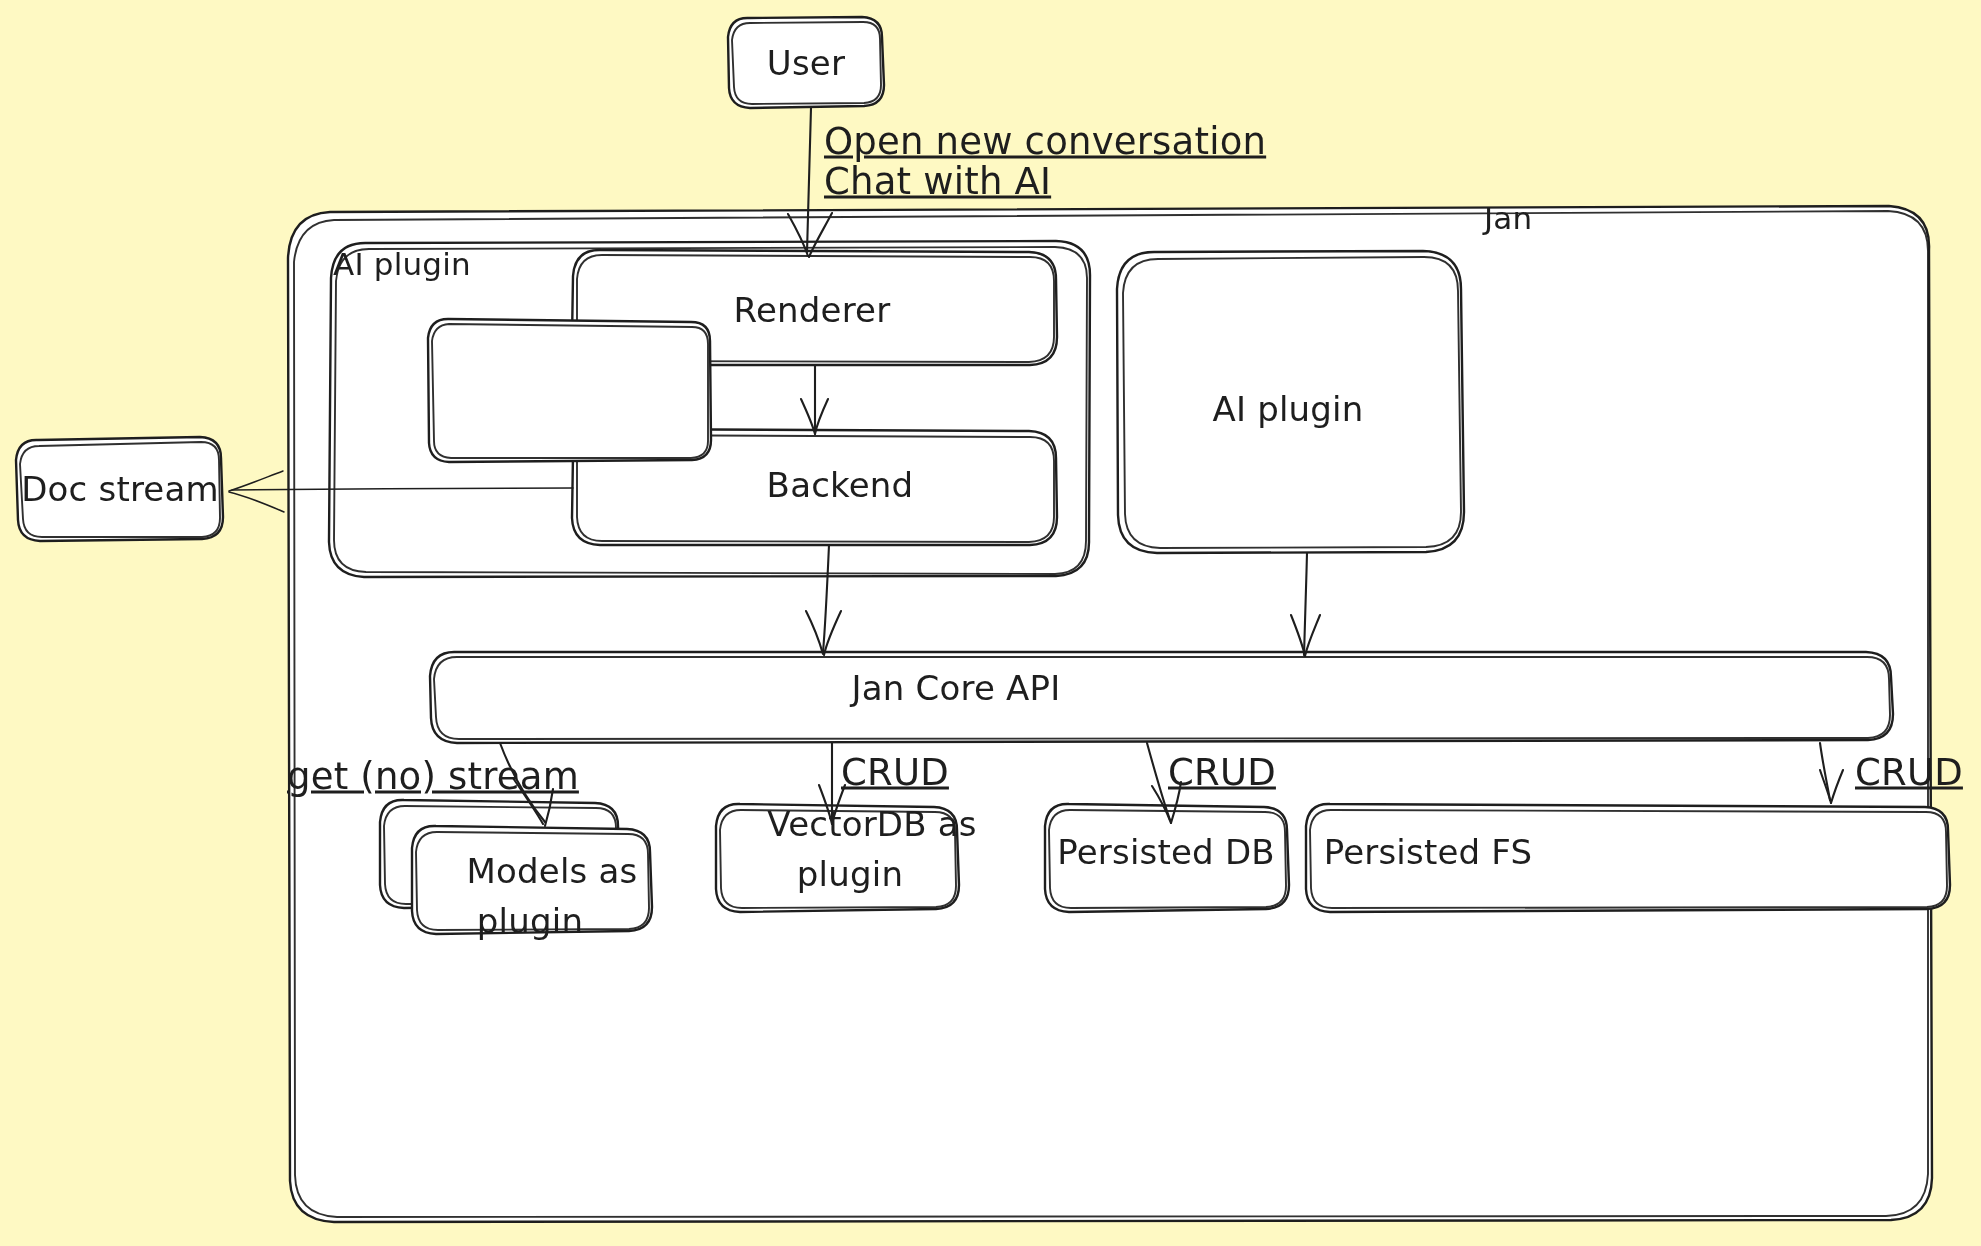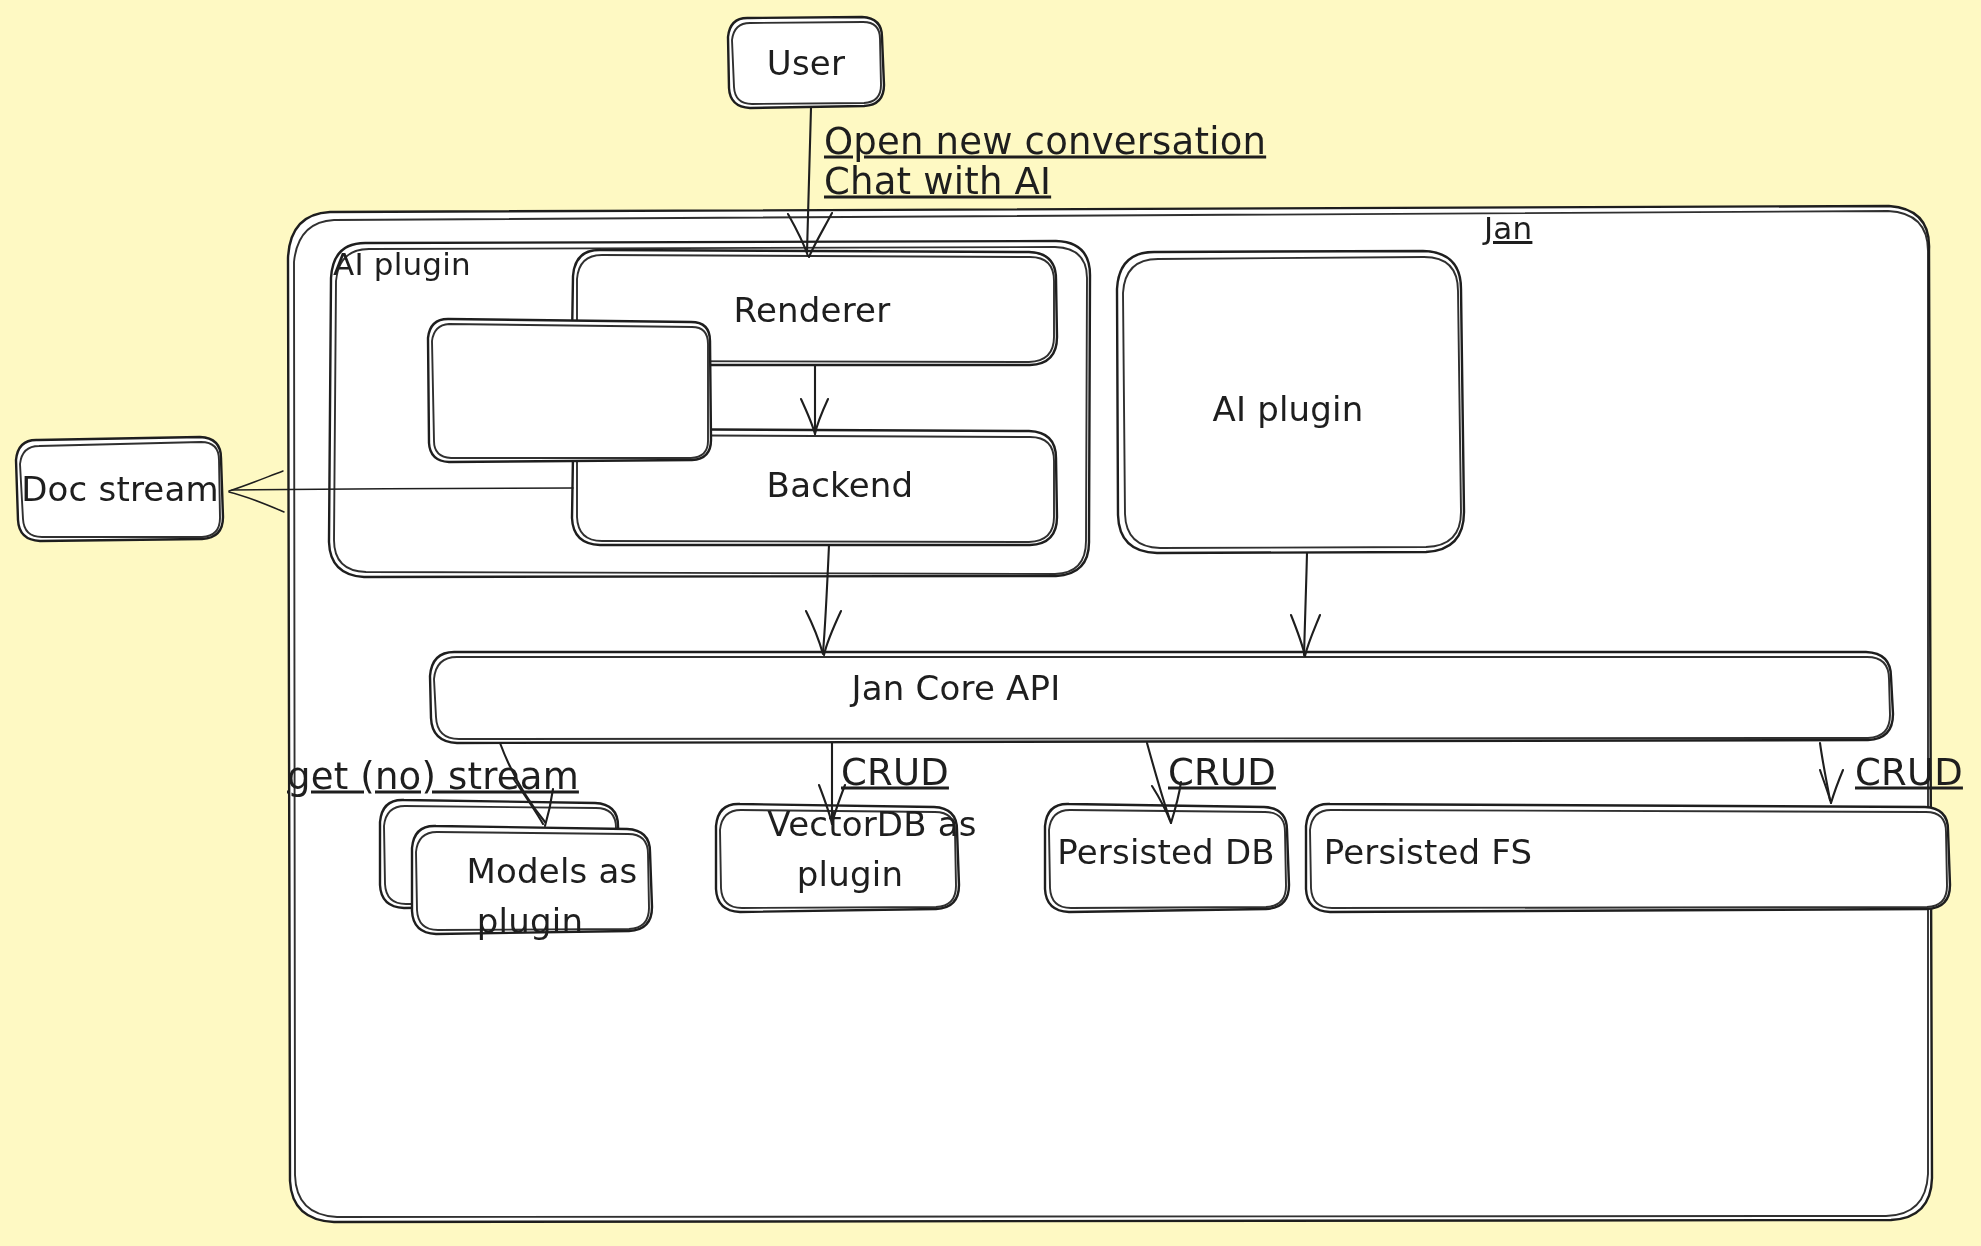--- a/index.html
+++ b/index.html
@@ -204,21 +204,21 @@
       <path class="edge" d="M 1820 770 C 1824 782, 1828 792, 1831 803"></path>
       <path class="edge" d="M 1843 770 C 1838 782, 1834 793, 1831 803"></path>
     </g>
 
   </svg>
 
   <div class="lbl lbl-center t-node" style="left:806px; top:63px;">User</div>
 
   <div class="lbl lbl-center t-node" style="left:120px; top:489px;">Doc stream</div>
 
-  <div class="lbl lbl-left t-group" style="left:1484px; top:228px;text-decoration:underline;">Jan</div>
+  <div class="lbl lbl-left t-group" style="left:1484px; top:218px;">Jan</div>
 
   <div class="lbl lbl-left t-group" style="left:333px; top:264px;">AI plugin</div>
 
   <div class="lbl lbl-center t-node" style="left:812px; top:310px;">Renderer</div>
 
   <div class="lbl lbl-center t-node" style="left:812px; top:485px;margin-left:28px;">Backend</div>
 
   <div class="lbl lbl-center t-node" style="left:1288px; top:409px;">AI plugin</div>
 
   <div class="lbl lbl-center t-node" style="left:956px; top:688px;">Jan Core API</div>

